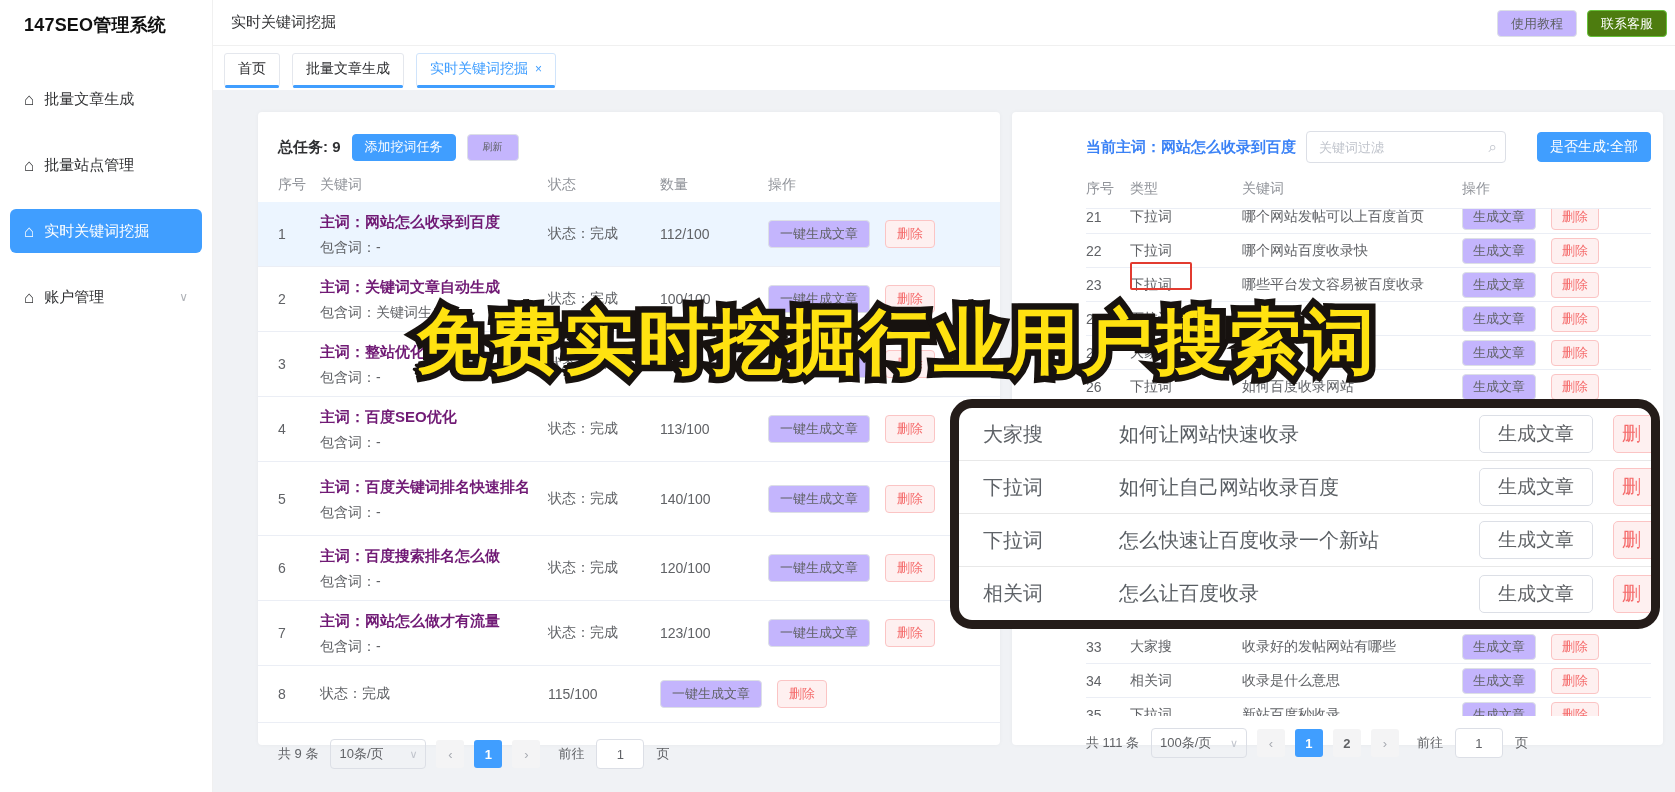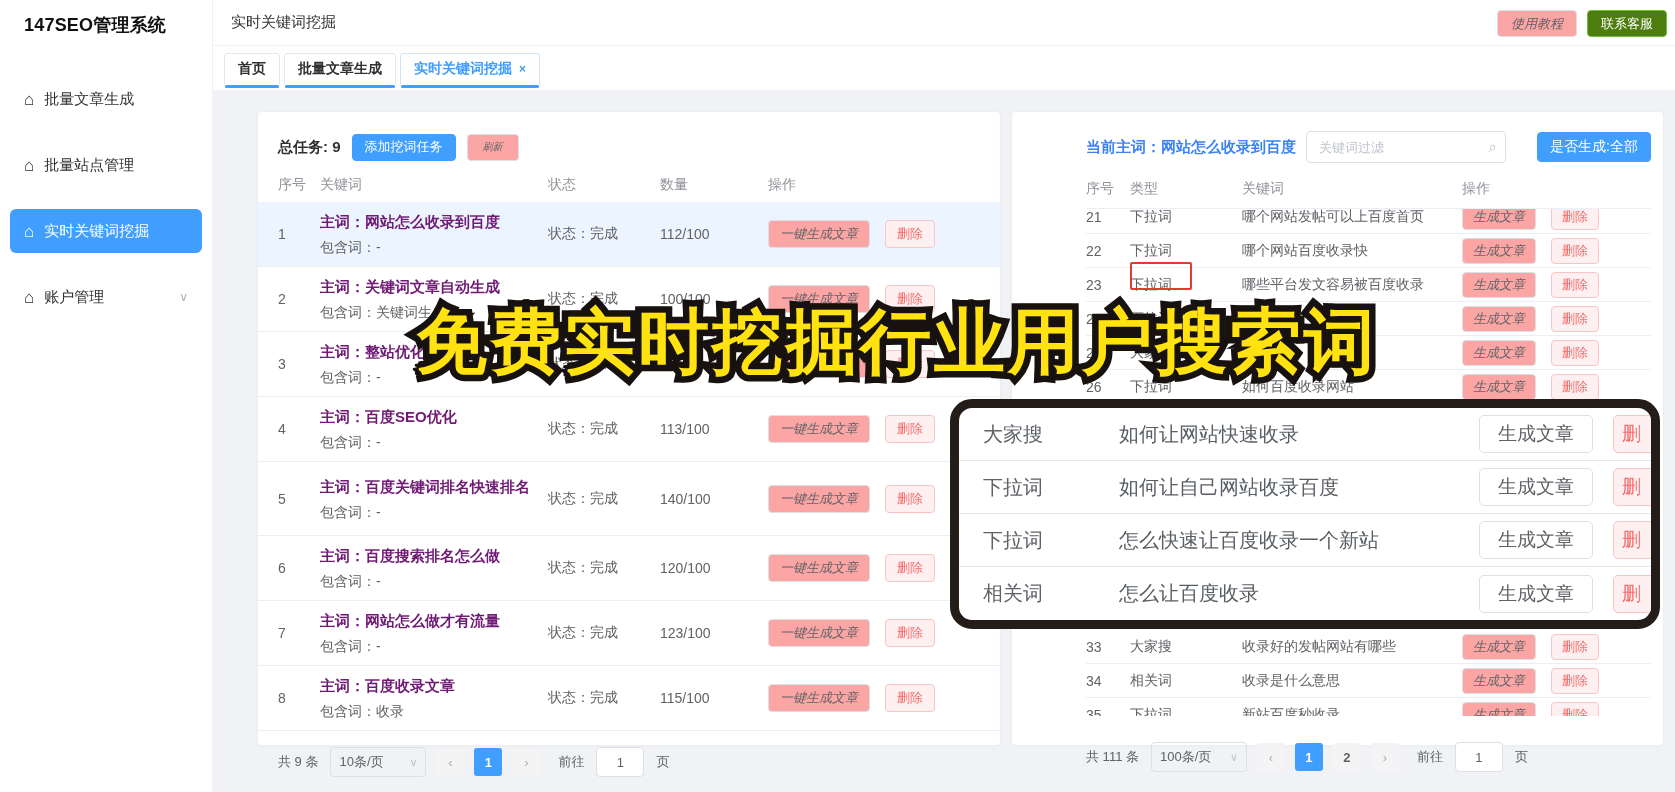--- a/index.html
+++ b/index.html
@@ -15,26 +15,26 @@
   .menu { margin-top:40px; }
   .menu-item { display:flex; align-items:center; gap:10px; height:44px; margin:22px 10px 0 10px; padding:0 14px; border-radius:6px; font-size:15px; color:#303133; cursor:pointer; }
   .menu-item .mi-icon { font-size:17px; line-height:1; }
   .menu-item.active { background:#409eff; color:#fff; }
   .menu-item .chev { margin-left:auto; color:#b0b3b8; font-size:12px; }
   
   .topbar { position:absolute; left:213px; top:0; width:1462px; height:46px; background:#fff; border-bottom:1px solid #f0f0f0; display:flex; align-items:center; }
   .topbar-title { margin-left:18px; font-size:15px; color:#303133; }
   .topbar-actions { position:absolute; right:8px; top:10px; display:flex; gap:10px; }
   .btn { display:inline-flex; align-items:center; justify-content:center; border-radius:4px; cursor:pointer; white-space:nowrap; }
-  .btn-plain { background:#fca5a5; border:1px solid #dcdfe6; color:#606266;font-style:italic; }
+  .btn-plain { background:#c4b5fd; border:1px solid #dcdfe6; color:#606266; }
   .btn-tutorial { width:80px; height:27px; font-size:13px; }
   .btn-contact { width:80px; height:27px; font-size:13px; background:#4d7c0f; border:1px solid #67c23a; color:#fff; }
   
   .tabsbar { position:absolute; left:213px; top:46px; width:1462px; height:44px; background:#fff; }
-  .tabs { display:flex; gap:4px; padding:7px 0 0 11px;font-weight:bold; }
+  .tabs { display:flex; gap:12px; padding:7px 0 0 11px; }
   .tab { position:relative; background:#fff; border:1px solid #e4e7ed; border-radius:3px; padding:6px 13px 8px 13px; font-size:14px; color:#303133; cursor:pointer; }
   .tab::after { content:""; position:absolute; left:0; right:0; bottom:-2px; height:3px; background:#409eff; border-radius:2px; }
   .tab.active { color:#409eff; border-color:#d0e4fb; }
   .tab .close-x { color:#409eff; margin-left:7px; font-size:12px; }
   
   .content-bg { position:absolute; left:213px; top:90px; width:1462px; height:702px; background:#f0f2f5; }
   .card { position:absolute; background:#fff; border-radius:4px; box-shadow:0 0 4px rgba(0,0,0,.04); }
   .card-left { left:258px; top:112px; width:742px; height:633px; padding:20px; }
   .card-right { left:1012px; top:112px; width:651px; height:633px; padding:18px 12px 16px 74px; }
   
@@ -73,21 +73,21 @@
   .k-grid { display:grid; grid-template-columns:44px 112px 220px auto; align-items:center; }
   .k-head { color:#909399; font-size:14px; padding:16px 0 10px 0; }
   .rows-clip1 { overflow:hidden; height:196px; border-top:1px solid #ebeef5; }
   .rows-clip1 .k-row:first-child { margin-top:-9px; }
   .k-row { border-bottom:1px solid #ebeef5; height:34px; font-size:14px; color:#606266; }
   .k-ops { display:flex; gap:15px; align-items:center; }
   .btn-gen2 { height:26px; padding:0 10px; font-size:13px; }
   .btn-del2 { height:26px; padding:0 10px; font-size:13px; background:#fef0f0; border:1px solid #fbc4c4; color:#f56c6c; }
   .box-spacer { height:226px; }
   .rows-clip2 { overflow:hidden; height:86px; }
-  .k-pager { margin-top:26px; }
+  .k-pager { margin-top:12px; }
   .type-red-box { position:absolute; left:1130px; top:262px; width:62px; height:28px; border:2px solid #e23b30; border-radius:2px; z-index:5; pointer-events:none; }
   
   .zoom-box { position:absolute; left:950px; top:399px; width:710px; height:230px; background:#fff; border:9px solid #241c19; border-radius:22px; z-index:8; overflow:hidden; }
   .z-row { display:flex; align-items:center; height:53px; border-bottom:1px solid #e8e8e8; position:relative; font-size:20px; color:#5f6368; }
   .z-row:last-child { border-bottom:none; }
   .z-type { width:160px; padding-left:24px; }
   .z-kw { flex:1; color:#595e63; }
   .z-genbtn { width:114px; height:38px; border:1px solid #dcdfe6; border-radius:5px; background:#fff; color:#5f6266; font-size:19px; display:flex; align-items:center; justify-content:center; margin-right:58px; }
   .z-delpart { position:absolute; right:-14px; width:52px; height:38px; background:#fef0f0; border:1px solid #fbc4c4; border-radius:5px; color:#f56c6c; font-size:19px; display:flex; align-items:center; padding-left:8px; }
   
@@ -244,24 +244,20 @@
       </span>
     <span class="cell">状态：完成</span>
     <span class="cell">123/100</span>
     <span class="ops">
         <div class="btn btn-plain btn-gen">一键生成文章</div>
         <div class="btn btn-del">删除</div>
       </span>
   </div>
   <div class="t-grid t-row">
     <span class="cell">8</span>
-    <span>
-        <div class="kw-main">主词：百度收录文章</div>
-        <div class="kw-sub">包含词：收录</div>
-      </span>
     <span class="cell">状态：完成</span>
     <span class="cell">115/100</span>
     <span class="ops">
         <div class="btn btn-plain btn-gen">一键生成文章</div>
         <div class="btn btn-del">删除</div>
       </span>
   </div>
 
   <div class="pager">
     <span class="pg-total">共 9 条</span>

